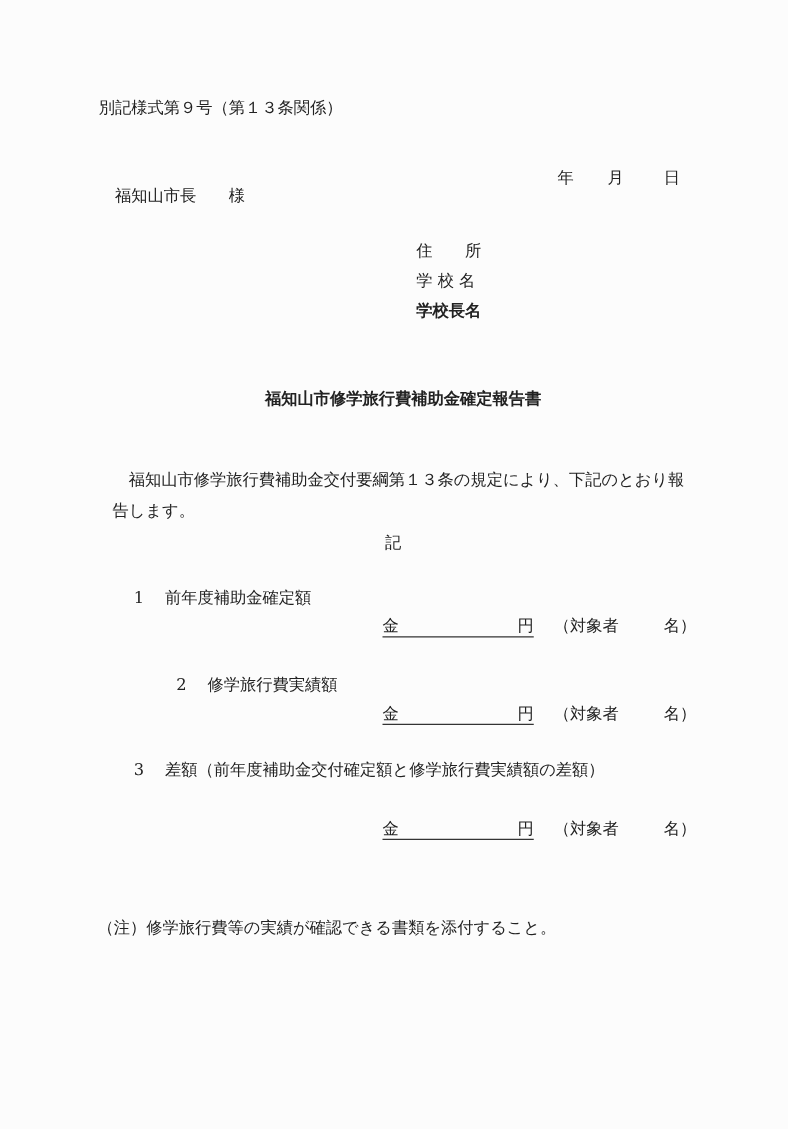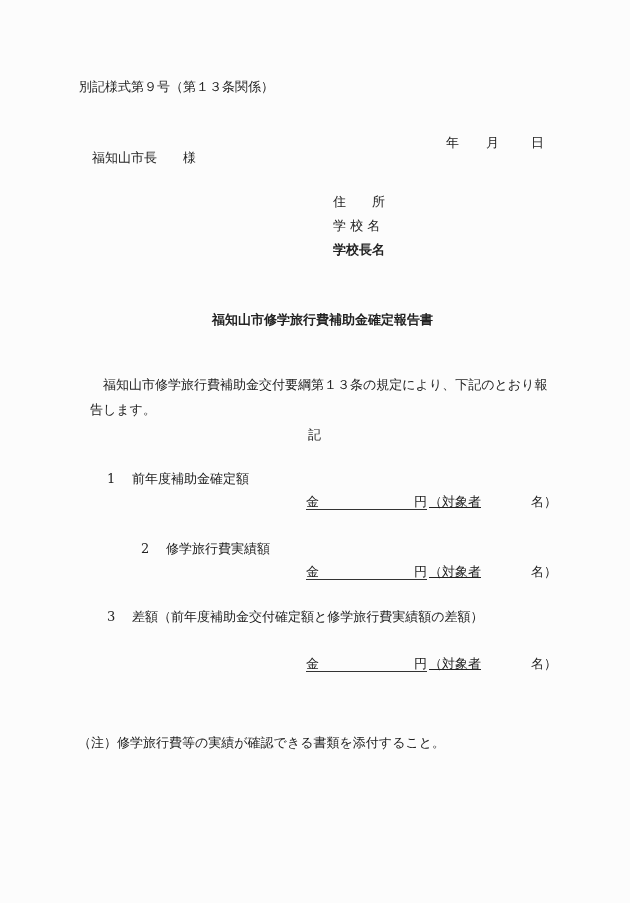--- a/index.html
+++ b/index.html
@@ -49,21 +49,21 @@
     .amount-line .underline {
       display: inline-block;
       width: 121px;
       border-bottom: 1px solid #333333;
       padding-bottom: 1px;
       position: relative;
     }
     .amount-line .underline .kin { position: absolute; left: 0; top: 0; }
     .amount-line .underline .yen { position: absolute; right: 0; top: 0; }
     .amount-line .underline .spacer { visibility: hidden; }
-    .amount-line .subjects { display: inline-block; margin-left: 2px; text-decoration: underline; }
+    .amount-line .subjects { display: inline-block; margin-left: 16px; }
     .amount-line .count-suffix { position: absolute; left: 225px; top: 0; }
     .amount-1 { top: 495px; }
     .amount-2 { top: 565px; }
     .amount-3 { top: 657px; }
 
     .note { left: 78px; top: 736px; }
   </style>
 </head>
 <body>
 

